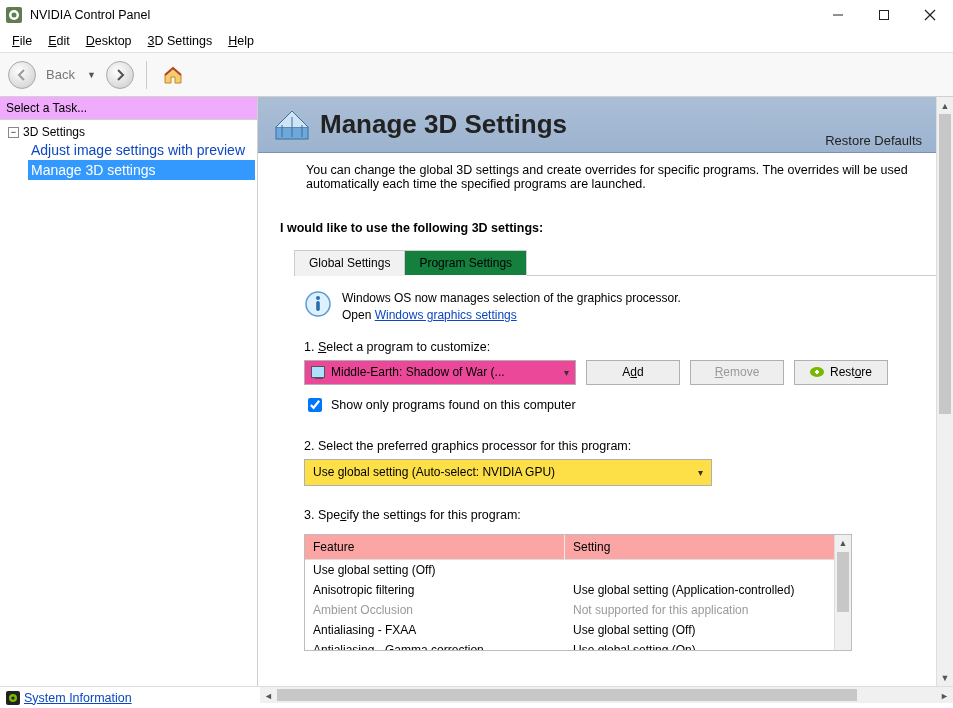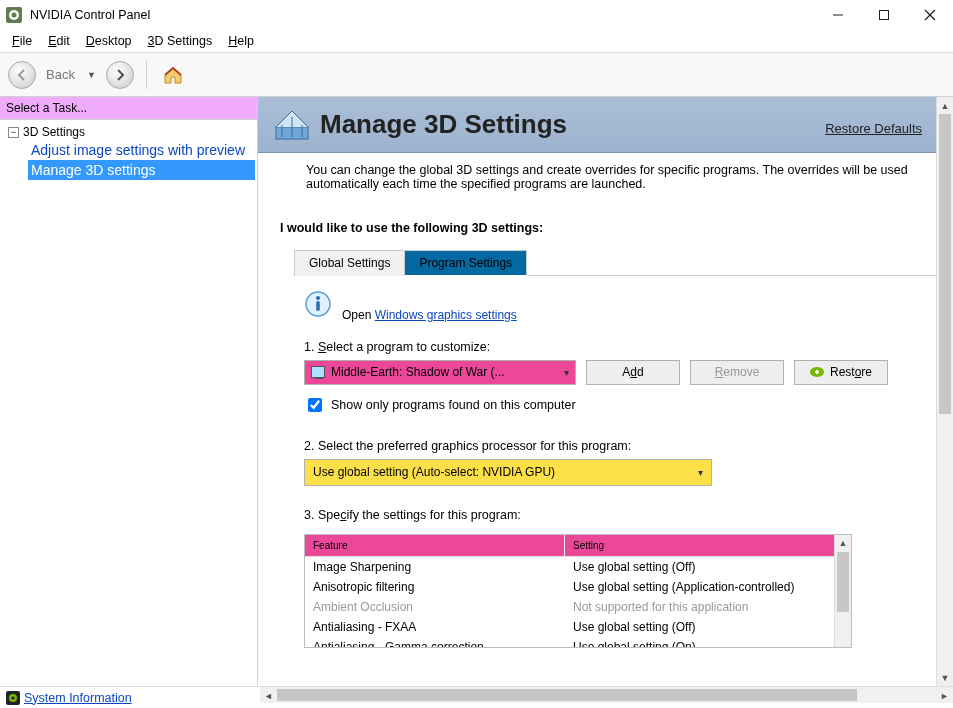--- a/index.html
+++ b/index.html
@@ -134,22 +134,22 @@
     margin:0;
     font-family: "Trebuchet MS","Segoe UI",sans-serif;
     font-size:26px;
     font-weight:bold;
     color:#222;
   }
   .header-icon {
     position:absolute; left:14px; top:8px; width:40px; height:40px;
   }
   .restore-defaults {
-    position:absolute; right:14px; bottom:16px;
-    font-size:13px; color:#222;text-decoration:underline;
+    position:absolute; right:14px; bottom:4px;
+    font-size:13px; color:#222;
   }
   .desc {
     padding:10px 0 10px 48px; font-size:12.5px;
   }
   .groupbox {
     margin: 8px 0 0 22px;
     border: none;
     padding: 8px 0 0 0;
   }
   .group-legend { font-weight:bold; font-size:12.5px; padding:4px 0 14px 0;}
@@ -162,21 +162,21 @@
     padding:5px 14px 5px 14px;
     font-size:12px;
     background:#f1f1f1;
     border:1px solid #ccc;
     border-bottom:none;
     position:relative;
     top:1px;
     margin-right:-1px;
   }
   .tab.active {
-    background:#0369a1;
+    background:#15803d;
     border-bottom:1px solid #fff;
   }
   .tab-panel {
     border:none;
     padding:14px 10px 10px 24px;
   }
   .info-row { display:flex; align-items:flex-start; gap:10px; padding-bottom:12px;}
   .info-icon-wrap { width:28px;height:28px; flex: 0 0 28px;}
   .info-text { font-size:12px; line-height:1.4; }
   .info-text a { color:#0b47c2; text-decoration:underline;}
@@ -225,24 +225,24 @@
     margin-top:6px;
     width: 548px;
     position:relative;
   }
   .settings-table .thead, .settings-table .trow {
     display:grid;
     grid-template-columns: 260px 1fr;
   }
   .settings-table .thead div {
     padding:5px 8px;
-    font-size:10px;
+    font-size:12px;
     border-bottom:1px solid #ddd;
     border-right:1px solid #eee;
-    background:#ec4899;
+    background:#fca5a5;
   }
   .settings-table .trow div {
     padding:3px 8px;
     font-size:12px;
   }
   .settings-table .trow.disabled { color:#9a9a9a; }
   .table-vscroll {
     position:absolute; right:0; top:0; bottom:0; width:17px;
     background:#f0f0f0; border-left:1px solid #ddd;
   }
@@ -385,21 +385,21 @@
         <div class="tab-panel">
           <div class="info-row">
             <div class="info-icon-wrap">
               <svg width="28" height="28" viewBox="0 0 28 28">
                 <circle cx="14" cy="14" r="12" fill="#dff0ff" stroke="#5a9bd5" stroke-width="1.5"></circle>
                 <circle cx="14" cy="8" r="2" fill="#2a6db0"></circle>
                 <rect x="12.2" y="11" width="3.6" height="10" rx="1.8" fill="#2a6db0"></rect>
               </svg>
             </div>
             <div class="info-text">
-              <br>
+              <span>Windows OS now manages selection of the graphics processor.</span><br>
               <span>Open </span><a href="#">Windows graphics settings</a>
             </div>
           </div>
 
           <div class="step-label">
             <span>1. </span><span class="mn">S</span><span>elect a program to customize:</span>
           </div>
           <div class="row1">
             <div class="program-combo">
               <div class="combo-left">
@@ -437,21 +437,20 @@
 
           <div class="step-label" style="padding-top:22px;">
             <span>3. Spe</span><span class="mn">c</span><span>ify the settings for this program:</span>
           </div>
           <div class="settings-table">
             <div class="thead">
               <div>Feature</div>
               <div>Setting</div>
             </div>
             <div class="trow">
-              <div>Image Sharpening</div>
               <div>Use global setting (Off)</div>
             </div>
             <div class="trow">
               <div>Anisotropic filtering</div>
               <div>Use global setting (Application-controlled)</div>
             </div>
             <div class="trow disabled">
               <div>Ambient Occlusion</div>
               <div>Not supported for this application</div>
             </div>

